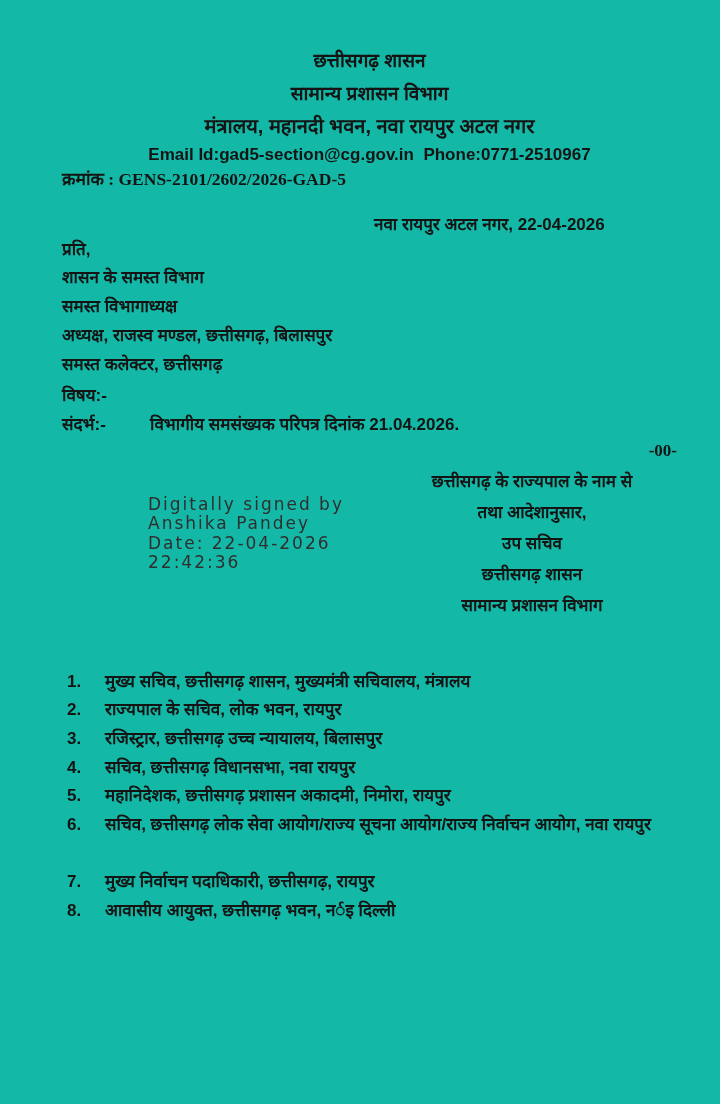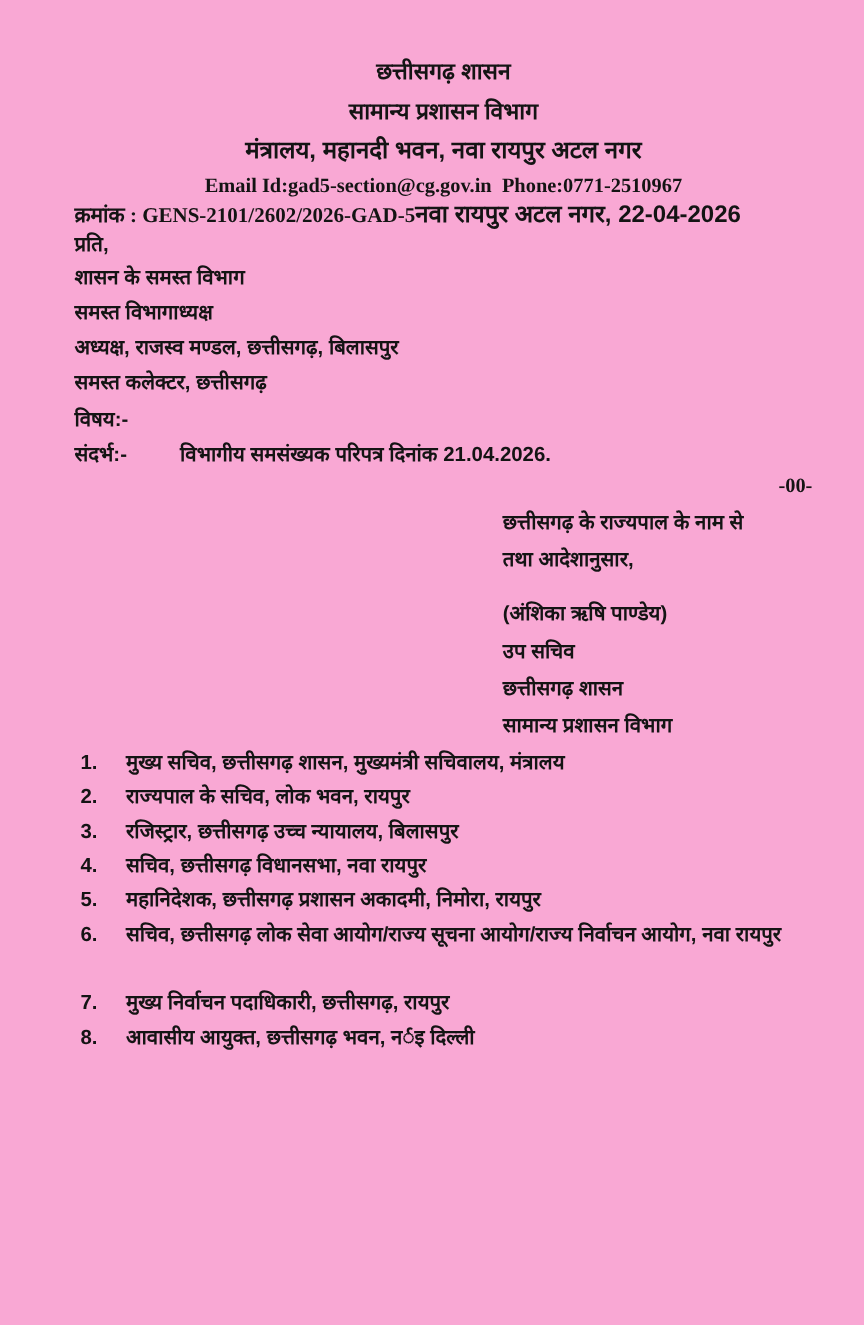--- a/index.html
+++ b/index.html
@@ -2,44 +2,44 @@
 <html><head>
 <meta charset="utf-8">
 <style>
   * { margin: 0; padding: 0; box-sizing: border-box; }
   html, body { background: #e8e8e8; }
   .page {
     position: relative;
     width: 720px;
     height: 1104px;
     margin: 0 auto;
-    background: #f9a8d4;
+    background: #14b8a6;
     color: #141414;
     font-family: "Liberation Sans", sans-serif;
     font-weight: 700;
     font-size: 17px;
     padding: 44px 43px 0 62px;
     overflow: hidden;
   }
 
   
   .doc-header { text-align: center; }
   .doc-header .org     { font-size: 19px; line-height: 33px; }
   .doc-header .dept    { font-size: 19px; line-height: 33px; }
   .doc-header .address { font-size: 20px; line-height: 33px; }
   .doc-header .contact {
-    font-family: Liberation Serif, serif;
+    font-family: Liberation Sans, sans-serif;
     font-size: 17px; line-height: 24px;
     white-space: pre;
   }
 
   
-  .ref-row { line-height: 24px; display: flex; }
+  .ref-row { line-height: 24px; display: flex; gap: 28px; }
   .ref-row .num { font-family: "Liberation Serif", serif; font-size: 17.5px; }
-  .ref-row .place-date { font-size: 20px; }
+  .ref-row .place-date { font-size: 17px; margin-top: 46px; }
 
   .to-label { line-height: 26px; }
 
   .recipients { }
   .recipients .recipient { line-height: 29px; }
 
   .subject-row { display: flex; margin-top: 2px; }
   .subject-row .label { width: 68px; flex: none; line-height: 29.5px; }
   .subject-row .text  { flex: 1; text-align: justify; line-height: 29.5px; }
 
@@ -62,22 +62,22 @@
     position: absolute; left: 86px; top: 33px;
     font-family: "DejaVu Sans", sans-serif;
     font-weight: 400;
     font-size: 17px;
     letter-spacing: 2px;
     line-height: 19.5px;
     color: #2f2f2f;
     white-space: nowrap;
   }
   .sig-block {
-    position: absolute; right: 0; top: 4px;
-    width: 258px; line-height: 31px;
+    position: absolute; right: 16px; top: 4px;
+    width: 258px; text-align: center; line-height: 31px;
   }
   .sig-block .name { margin-top: 14px; }
 
   
   .copies-label { line-height: 28px; }
   .copy-item { display: flex; line-height: 28.7px; }
   .copy-item .num { width: 43px; flex: none; padding-left: 5px; }
   .copy-item .txt { flex: 1; }
   .copy-item.tall { min-height: 57.4px; }
 </style>
@@ -113,24 +113,29 @@
 
   <div class="reference-row">
     <span class="label">संदर्भ:-</span>
     <span class="text">विभागीय समसंख्यक परिपत्र दिनांक 21.04.2026.</span>
   </div>
 
   <div class="separator">-00-</div>
 
 
   <div class="sig-area">
+    <div class="digital-sig">
+      <div>Digitally signed by</div>
+      <div>Anshika Pandey</div>
+      <div>Date: 22-04-2026</div>
+      <div>22:42:36</div>
+    </div>
     <div class="sig-block">
       <div>छत्तीसगढ़ के राज्यपाल के नाम से</div>
       <div>तथा आदेशानुसार,</div>
-      <div class="name">(अंशिका ऋषि पाण्डेय)</div>
       <div>उप सचिव</div>
       <div>छत्तीसगढ़ शासन</div>
       <div>सामान्य प्रशासन विभाग</div>
     </div>
   </div>
 
 
   <div class="copies">
     <div class="copy-item">
       <span class="num">1.</span>

